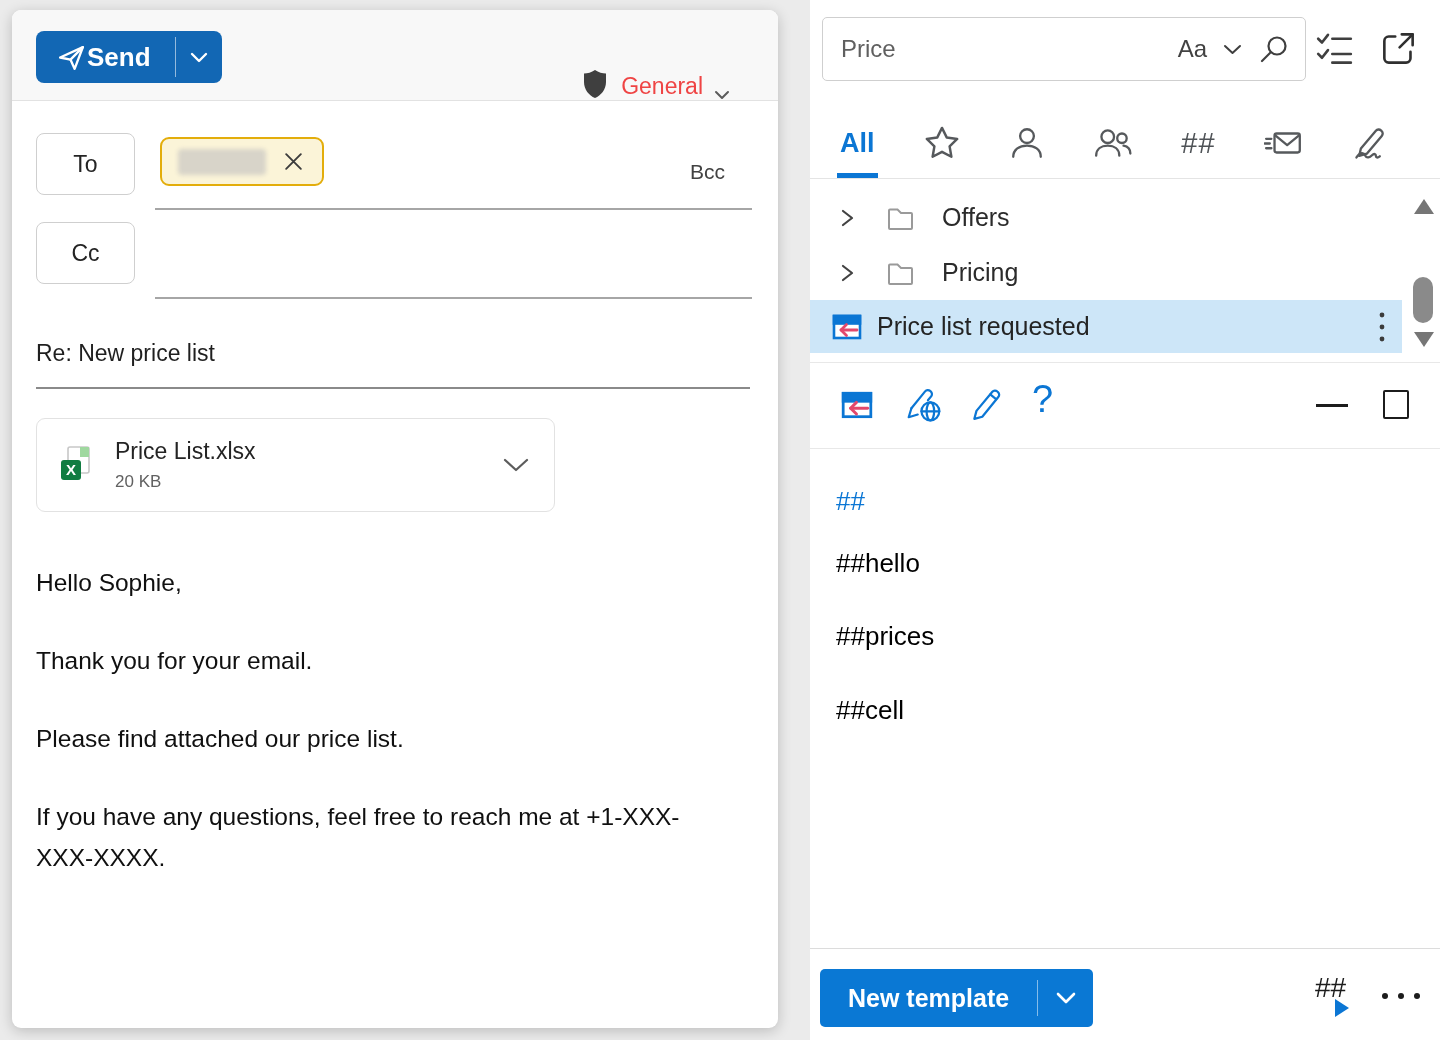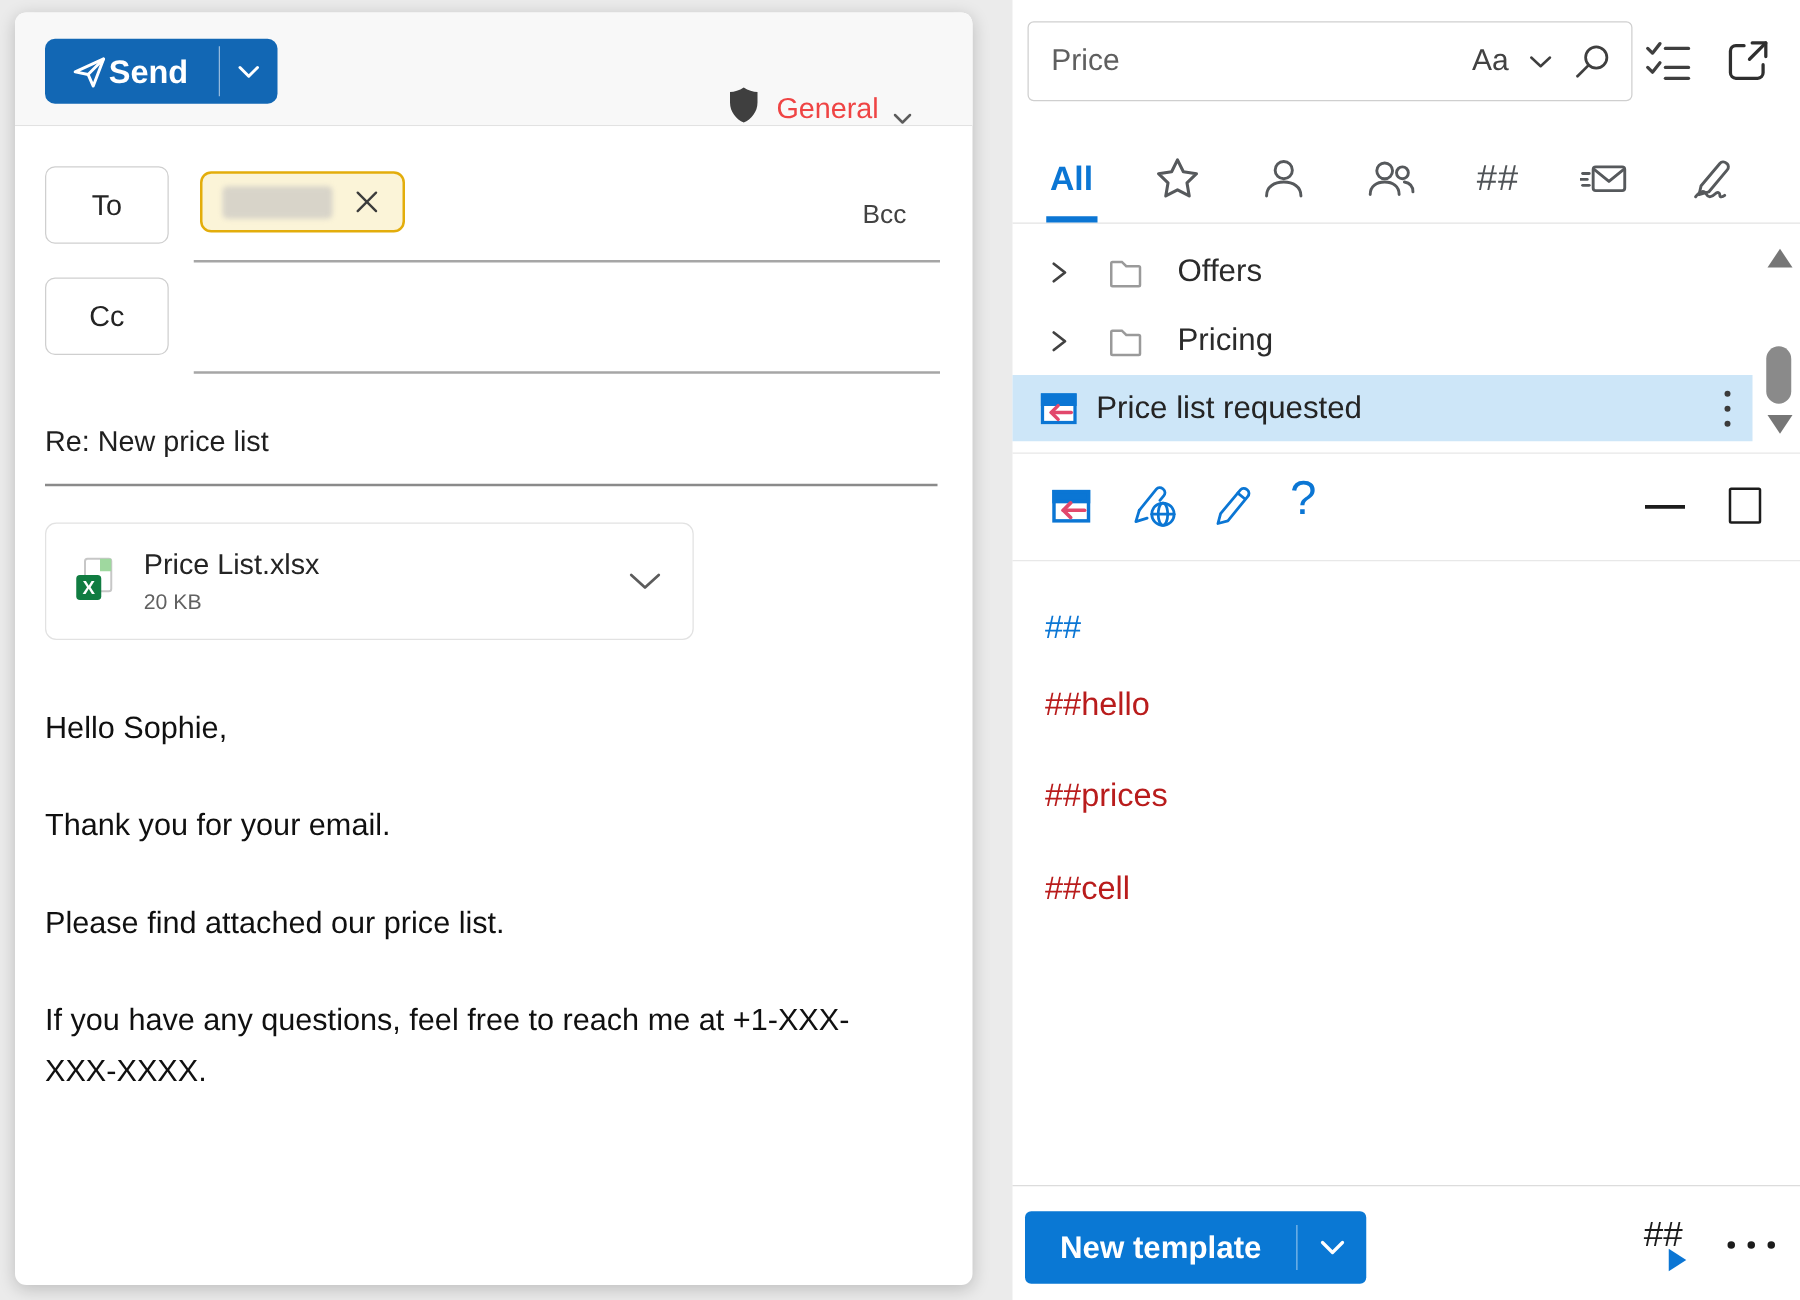--- a/index.html
+++ b/index.html
@@ -75,21 +75,21 @@
                border-left:10px solid transparent;border-right:10px solid transparent;border-top:15px solid #767676;}
   .tb-line{position:absolute;left:0;width:630px;border-top:1px solid #e8e8e8;}
   .tb-top{top:362px;} .tb-bottom{top:448px;}
   .tb-icon{position:absolute;top:388px;}
   .tb-insert{left:30px;}
   .tb-pencil-globe{left:93px;top:384px;}
   .tb-pencil{left:158px;top:386px;}
   .tb-help{left:222px;top:378px;font-size:38px;color:#0b76d4;font-weight:400;}
   .tb-min{position:absolute;left:506px;top:404px;width:32px;border-top:3px solid #1c1c1c;}
   .tb-max{position:absolute;left:573px;top:390px;width:26px;height:29px;border:2.5px solid #1c1c1c;border-radius:2px;box-sizing:border-box;}
-  .snippet{position:absolute;left:26px;font-size:26px;color:#b91c1c;}
+  .snippet{position:absolute;left:26px;font-size:26px;color:#000000;}
   .snippet-0{top:486px;color:#0b76d4;}
   .snippet-1{top:548px;}
   .snippet-2{top:621px;}
   .snippet-3{top:695px;}
   .footer-line{position:absolute;left:0;top:948px;width:630px;border-top:1.5px solid #dcdcdc;}
   .newtpl{position:absolute;left:10px;top:969px;height:58px;display:flex;align-items:stretch;
           background:#0a78d4;border-radius:5px;overflow:hidden;}
   .newtpl-main{display:flex;align-items:center;padding:0 28px;color:#fff;font-size:25px;font-weight:700;}
   .newtpl-sep{width:1px;background:rgba(255,255,255,.5);margin:11px 0;}
   .newtpl-caret{width:55px;display:flex;align-items:center;justify-content:center;}

